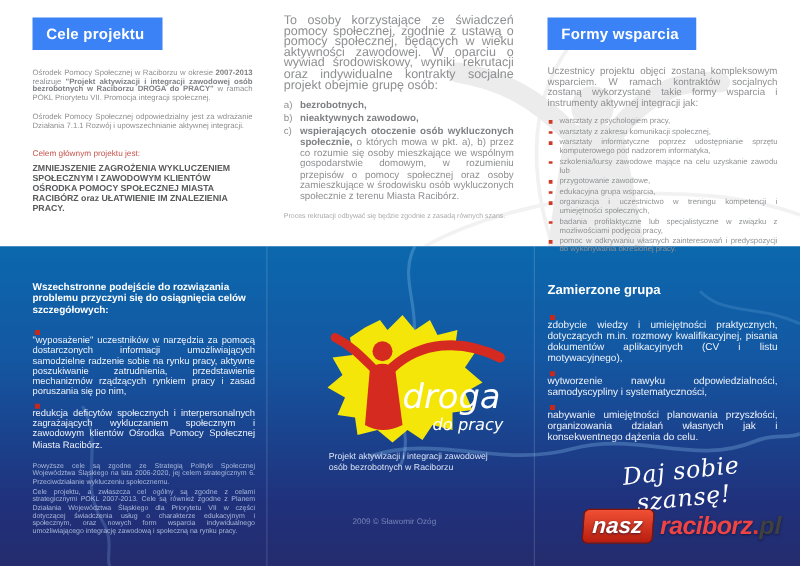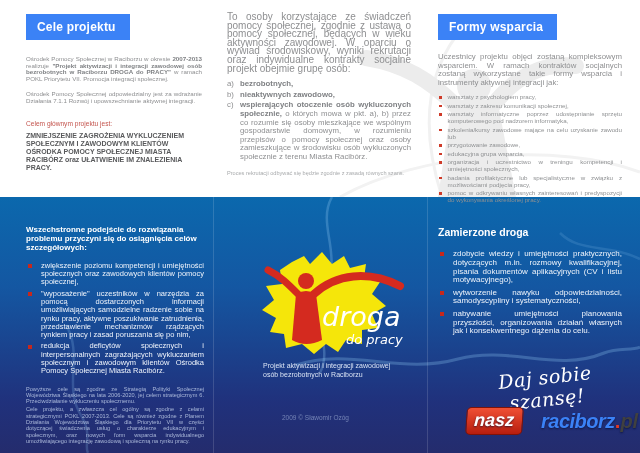--- a/index.html
+++ b/index.html
@@ -47,21 +47,21 @@
   #col3 .gray-p{font-size:7.8px;line-height:8.6px;margin:0;}
   #col3 .p1{margin-top:13px;}
   .dots-list{margin-top:7px;}
   .dot-item{display:flex;font-size:6.2px;line-height:6.9px;color:#8f9193;margin-top:1.6px;}
   .dot-sq{flex:none;width:2.6px;height:2.6px;background:#cf3a28;margin:2px 6px 0 1px;}
   .dot-text{flex:1;text-align:justify;}
 
   .blue-block{position:absolute;z-index:5;color:#f3f6fc;}
   #blue-left{left:26px;top:226px;width:178px;}
   .blue-h{font-weight:bold;font-size:8px;line-height:8.9px;color:#ffffff;}
-  .sq-item{display:flex;font-size:7.5px;line-height:8.3px;margin-top:3px;}
+  .sq-item{display:flex;font-size:7.5px;line-height:8.3px;margin-top:3px;flex-direction:column;}
   .sq{flex:none;width:4px;height:4px;background:#c6281c;margin:2.2px 9px 0 2px;}
   .sq-text{flex:1;text-align:justify;color:#eef3fb;}
   .sq-list{margin-top:9px;}
   .blue-note{font-size:5.6px;line-height:6.3px;color:rgba(190,204,233,0.85);text-align:justify;margin-top:10px;}
   .blue-note + .blue-note{margin-top:2px;}
 
   #blue-right{left:438px;top:227px;width:184px;}
   #blue-right .blue-h{font-size:10.5px;line-height:11px;}
   #blue-right .sq-list{margin-top:12px;}
   #blue-right .sq-item{font-size:8px;line-height:8.8px;margin-top:3.5px;}
@@ -81,21 +81,21 @@
   .nasz-logo{
     position:absolute;left:466px;top:407px;z-index:6;display:flex;align-items:center;
     text-shadow:0 1px 2px rgba(8,16,50,0.7);
   }
   .nasz-box{
     background:linear-gradient(180deg,#f05034 0%,#b71d0e 100%);
     border:1px solid #7e1309;border-radius:5px;color:#fff;
     font-weight:bold;font-style:italic;font-size:18px;line-height:18px;
     padding:3px 8px 5px 7px;transform:skewX(-4deg);
   }
-  .rcb{color:#3b82f6;font-weight:bold;font-style:italic;font-size:20px;margin-left:18px;letter-spacing:-0.5px;}
+  .rcb{color:#ef4444;font-weight:bold;font-style:italic;font-size:20px;margin-left:5px;letter-spacing:-0.5px;}
   .dot-red{color:#e23a24;font-weight:bold;font-size:20px;}
   .pl{color:#404040;font-weight:bold;font-style:italic;font-size:20px;}
 </style>
 </head>
 <body>
 
 <div class="page">
 
   <svg class="watermark" width="640" height="197" viewBox="0 0 640 197">
     <path d="M470,20 C428,62 418,122 442,197" stroke="#f1f1f1" stroke-width="3" fill="none"></path>
@@ -185,24 +185,20 @@
           <span class="dot-text">pomoc w odkrywaniu własnych zainteresowań i predyspozycji do wykonywania określonej pracy.</span>
         </div>
     </div>
   </div>
 
   <div class="blue-block" id="blue-left">
     <div class="blue-h">Wszechstronne podejście do rozwiązania problemu przyczyni się do osiągnięcia celów szczegółowych:</div>
     <div class="sq-list">
       <div class="sq-item">
           <span class="sq"></span>
-          <span class="sq-text">zwiększenie poziomu kompetencji i umiejętności społecznych oraz zawodowych klientów pomocy społecznej,</span>
-        </div>
-      <div class="sq-item">
-          <span class="sq"></span>
           <span class="sq-text">"wyposażenie" uczestników w narzędzia za pomocą dostarczonych informacji umożliwiających samodzielne radzenie sobie na rynku pracy, aktywne poszukiwanie zatrudnienia, przedstawienie mechanizmów rządzących rynkiem pracy i zasad poruszania się po nim,</span>
         </div>
       <div class="sq-item">
           <span class="sq"></span>
           <span class="sq-text">redukcja deficytów społecznych i interpersonalnych zagrażających wykluczaniem społecznym i zawodowym klientów Ośrodka Pomocy Społecznej Miasta Racibórz.</span>
         </div>
     </div>
     <div class="blue-note">Powyższe cele są zgodne ze Strategią Polityki Społecznej Województwa Śląskiego na lata 2006-2020, jej celem strategicznym 6. Przeciwdziałanie wykluczeniu społecznemu.</div>
     <div class="blue-note">Cele projektu, a zwłaszcza cel ogólny są zgodne z celami strategicznymi POKL 2007-2013. Cele są również zgodne z Planem Działania Województwa Śląskiego dla Priorytetu VII w części dotyczącej świadczenia usług o charakterze edukacyjnym i społecznym, oraz nowych form wsparcia indywidualnego umożliwiającego integrację zawodową i społeczną na rynku pracy.</div>
   </div>
@@ -213,21 +209,21 @@
     <path d="M74,46 C96,26 128,22 160,38" stroke="#d42a1f" stroke-width="8" fill="none" stroke-linecap="round"></path>
     <circle cx="66" cy="33" r="8" fill="#d42a1f"></circle>
     <path d="M56,46 Q66,40 76,46 L82,92 Q66,100 52,92 Z" fill="#d42a1f"></path>
     <text x="82" y="78" class="logo-main">droga</text>
     <text x="106" y="96" class="logo-sub">do pracy</text>
   </svg>
   <div class="logo-caption">Projekt aktywizacji i integracji zawodowej osób bezrobotnych w Raciborzu</div>
   <div class="credit">2009 © Sławomir Ozóg</div>
 
   <div class="blue-block" id="blue-right">
-    <div class="blue-h">Zamierzone droga</div>
+    <div class="blue-h">Zamierzone grupa</div>
     <div class="sq-list">
       <div class="sq-item">
           <span class="sq"></span>
           <span class="sq-text">zdobycie wiedzy i umiejętności praktycznych, dotyczących m.in. rozmowy kwalifikacyjnej, pisania dokumentów aplikacyjnych (CV i listu motywacyjnego),</span>
         </div>
       <div class="sq-item">
           <span class="sq"></span>
           <span class="sq-text">wytworzenie nawyku odpowiedzialności, samodyscypliny i systematyczności,</span>
         </div>
       <div class="sq-item">

